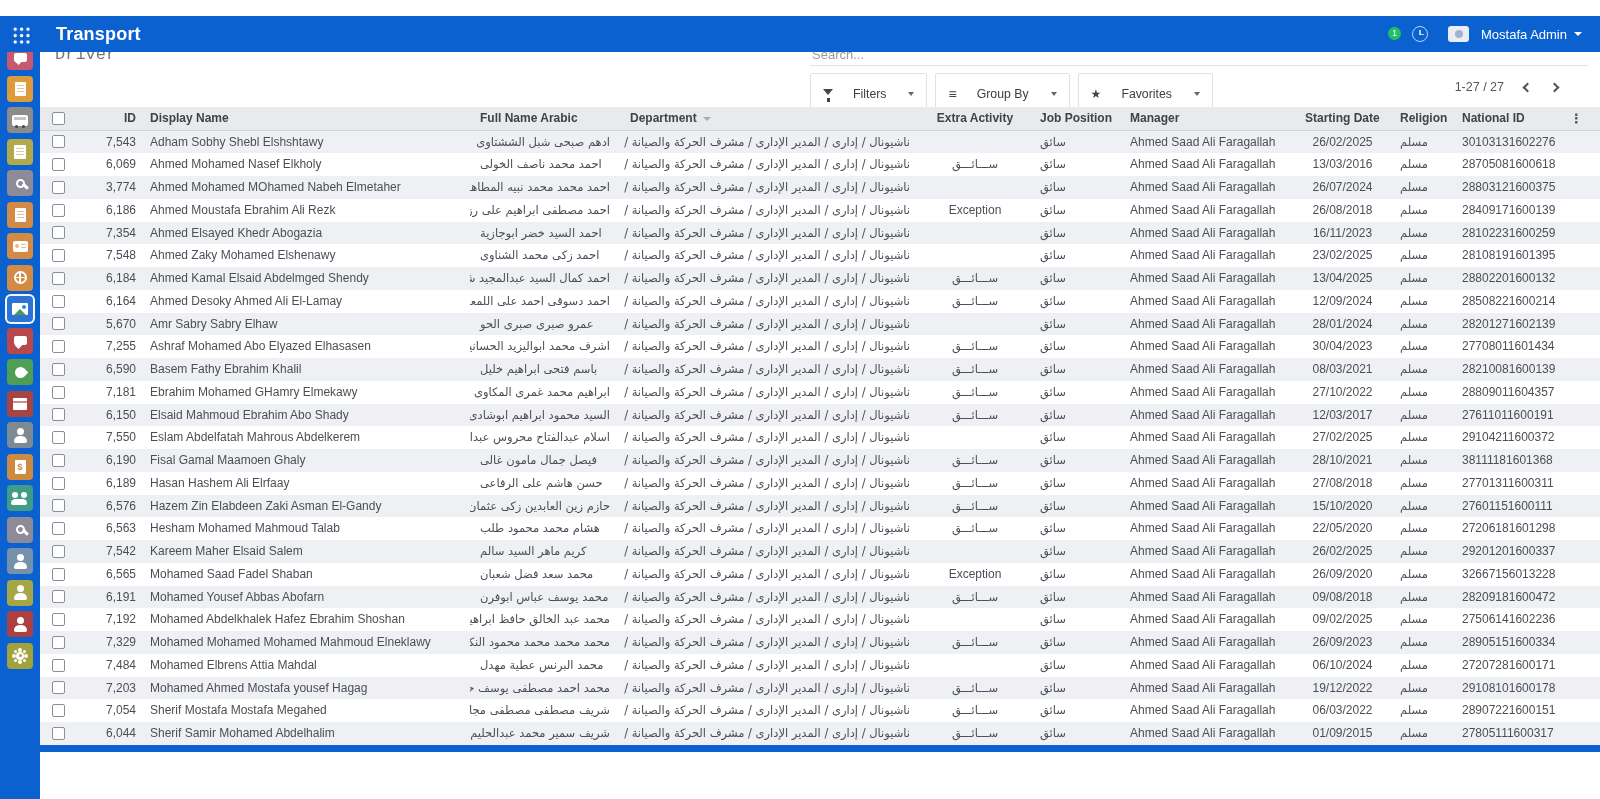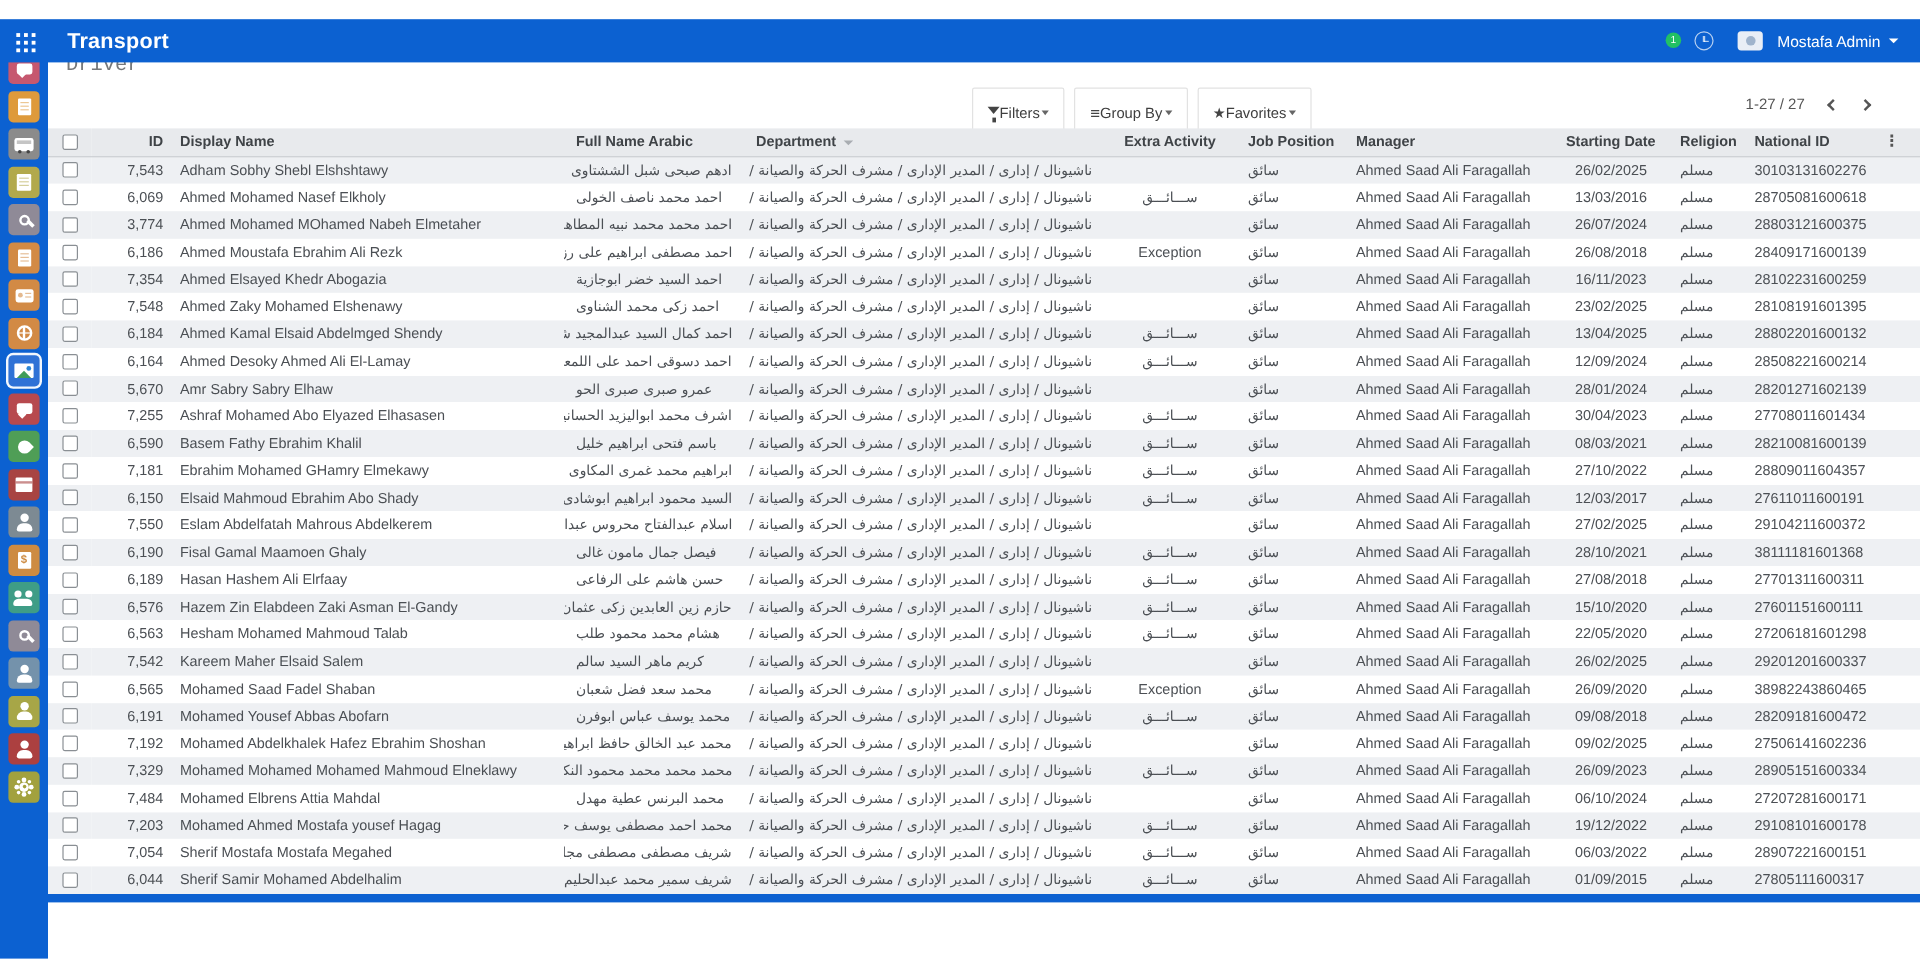--- a/index.html
+++ b/index.html
@@ -65,21 +65,21 @@
   .gi-hand{width:11px;height:11px;background:#fff;border-radius:11px 0 11px 11px;transform:rotate(45deg);}
   .gi-gear{width:8px;height:8px;background:#fff;border-radius:50%;box-shadow:0 -6px 0 -2px #fff,0 6px 0 -2px #fff,-6px 0 0 -2px #fff,6px 0 0 -2px #fff,-4.5px -4.5px 0 -2.5px #fff,4.5px -4.5px 0 -2.5px #fff,-4.5px 4.5px 0 -2.5px #fff,4.5px 4.5px 0 -2.5px #fff;}
   .gi-gear::after{content:'';position:absolute;left:2.5px;top:2.5px;width:3px;height:3px;border-radius:50%;background:currentColor;}
 
   
   .main{position:absolute;top:36px;left:40px;width:1560px;height:763px;background:#fff;}
   .page-title{position:absolute;left:15px;top:9px;font-size:17px;color:#75787b;font-family:Liberation Mono, monospace;}
   .search{position:absolute;left:770px;top:8px;width:778px;border:none;border-bottom:1px solid #e4e4e4;font-size:13px;color:#555;padding:3px 2px;outline:none;background:transparent;font-family:inherit;}
   .search::placeholder{color:#9a9a9a;}
   .btn-row{position:absolute;left:770px;top:37px;display:flex;gap:0;}
-  .btn-row button{border:1px solid #e2e2e2;background:#fff;color:#3e3e3e;font-size:12.3px;padding:0 12px;height:41px;display:inline-flex;align-items:center;gap:0;cursor:pointer;font-family:inherit;margin-right:8px;border-radius:2px;}
+  .btn-row button{border:1px solid #e2e2e2;background:#fff;color:#3e3e3e;font-size:12.3px;padding:0 12px;height:41px;display:inline-flex;align-items:center;gap:20px;cursor:pointer;font-family:inherit;margin-right:8px;border-radius:2px;}
   .caret-g{width:0;height:0;border-left:3.5px solid transparent;border-right:3.5px solid transparent;border-top:4px solid #666;margin-left:2px;}
   .funnel{width:0;height:0;border-left:5px solid transparent;border-right:5px solid transparent;border-top:6px solid #444;position:relative;display:inline-block;margin-top:-3px;}
   .funnel::after{content:'';position:absolute;left:-1.5px;top:3px;width:3px;height:4px;background:#444;}
   .glyph-bars{font-size:14px;color:#444;line-height:1;}
   .glyph-star{font-size:12px;color:#444;line-height:1;}
   .pager{position:absolute;right:42px;top:44px;display:flex;align-items:center;gap:20px;}
   .pager-text{font-size:12.5px;color:#555;}
   .chev{display:inline-block;width:7px;height:7px;border-right:2px solid #555;border-bottom:2px solid #555;cursor:pointer;}
   .chev.left{transform:rotate(135deg);}
   .chev.right{transform:rotate(-45deg);}
@@ -183,20 +183,21 @@
     <div class="side-icon" style="background: rgb(172, 64, 64); color: rgb(172, 64, 64);">
       <span class="gi gi-person"></span>
     </div>
     <div class="side-icon" style="background: rgb(162, 161, 62); color: rgb(162, 161, 62);">
       <span class="gi gi-gear"></span>
     </div>
   </div>
 
 <div class="main">
   <div class="page-title">Driver</div>
+  <input class="search" placeholder="Search..." style="">
   <div class="btn-row">
     <button>
       <span class="funnel"></span>
       <span>Filters</span>
       <span class="caret-g"></span>
     </button>
     <button>
       <span class="glyph-bars">≡</span>
       <span>Group By</span>
       <span class="caret-g"></span>
@@ -558,21 +559,21 @@
             </td>
             <td class="c-id">6,565</td>
             <td class="c-name">Mohamed Saad Fadel Shaban</td>
             <td class="c-ar rtl">محمد سعد فضل شعبان</td>
             <td class="c-dept rtl">ناشيونال / إدارى / المدير الإدارى / مشرف الحركة والصيانة / سواقين</td>
             <td class="c-extra" style="text-align: center;">Exception</td>
             <td class="c-job rtl">سائق</td>
             <td class="c-mgr">Ahmed Saad Ali Faragallah</td>
             <td class="c-date">26/09/2020</td>
             <td class="c-rel rtl">مسلم</td>
-            <td class="c-nid">38982243860465</td>
+            <td class="c-nid">32667156013228</td>
             <td class="c-opt"></td>
           </tr>
           <tr>
             <td class="c-cb">
               <div class="checkbox"></div>
             </td>
             <td class="c-id">6,191</td>
             <td class="c-name">Mohamed Yousef Abbas Abofarn</td>
             <td class="c-ar rtl">محمد يوسف عباس ابوفرن</td>
             <td class="c-dept rtl">ناشيونال / إدارى / المدير الإدارى / مشرف الحركة والصيانة / سواقين</td>

